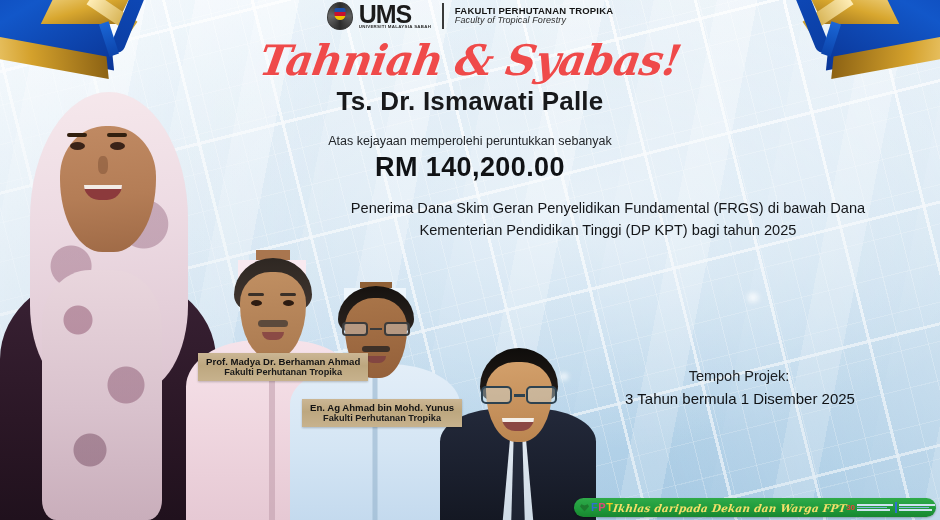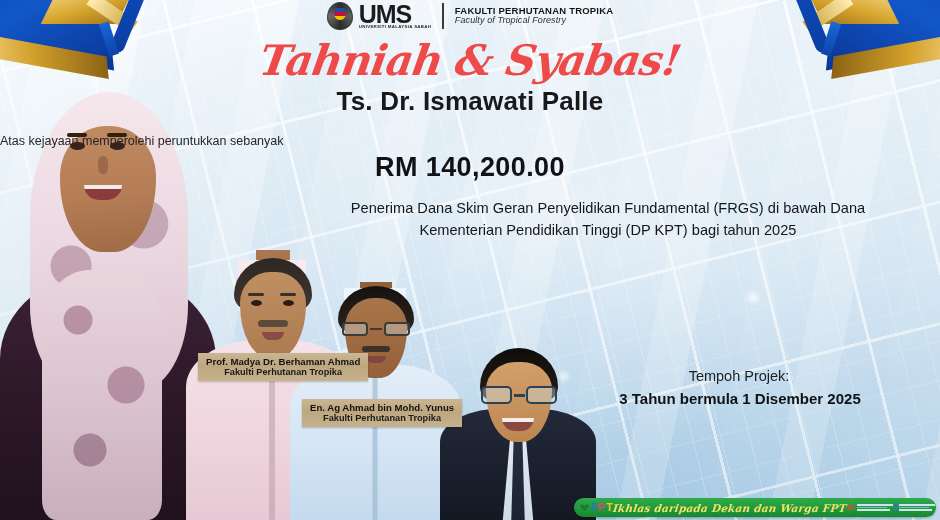--- a/index.html
+++ b/index.html
@@ -154,21 +154,21 @@
     text-shadow:0 1px 0 rgba(255,255,255,.5);
   }
   .name {
     position:absolute; left:0; right:0; top:86px;
     text-align:center; z-index:6;
     font-size:26px; font-weight:700; color:#18191b;
     letter-spacing:.2px;
   }
   .atas {
     position:absolute; left:0; right:0; top:134px;
-    text-align:left; z-index:6;
+    text-align:center; z-index:6;
     font-size:12.5px; color:#23262a;
   }
   .amount {
     position:absolute; left:0; right:0; top:152px;
     text-align:center; z-index:6;
     font-size:27px; font-weight:700; color:#101215;
     letter-spacing:.4px;
   }
   .penerima {
     position:absolute; left:290px; right:14px; top:198px;
@@ -188,21 +188,21 @@
     color:#101215; line-height:1.5;
   }
   .tempoh-label {
     position:absolute; left:560px; right:22px; top:368px;
     text-align:center; z-index:6;
     font-size:14.5px; color:#1b1e22;
   }
   .tempoh-value {
     position:absolute; left:560px; right:20px; top:390px;
     text-align:center; z-index:6;
-    font-size:15px; font-weight:700; color:#101215;
+    font-size:15px; font-weight:400; color:#101215;
   }
 
   
   .person { position:absolute; z-index:4; }
 
   
   #p-woman { left:-6px; bottom:0; width:230px; height:430px; }
   .w-body {
     position:absolute; left:6px; bottom:0; width:216px; height:250px;
     background:linear-gradient(180deg,#3a2235 0%, #2b1726 60%, #20111d 100%);

